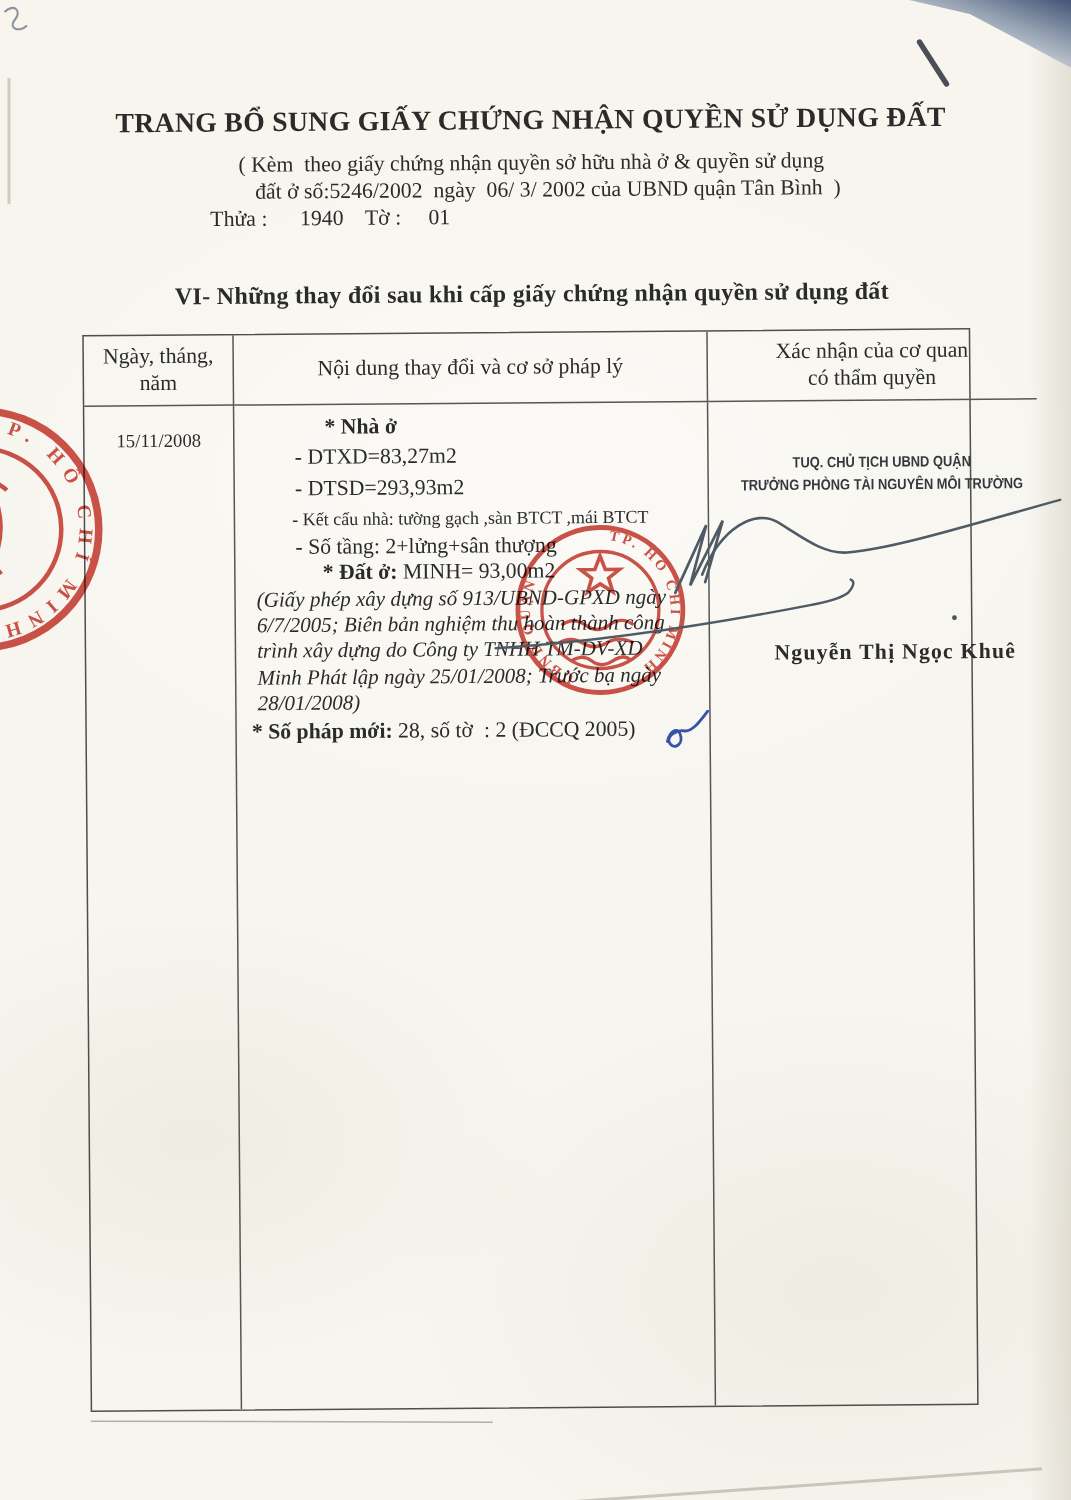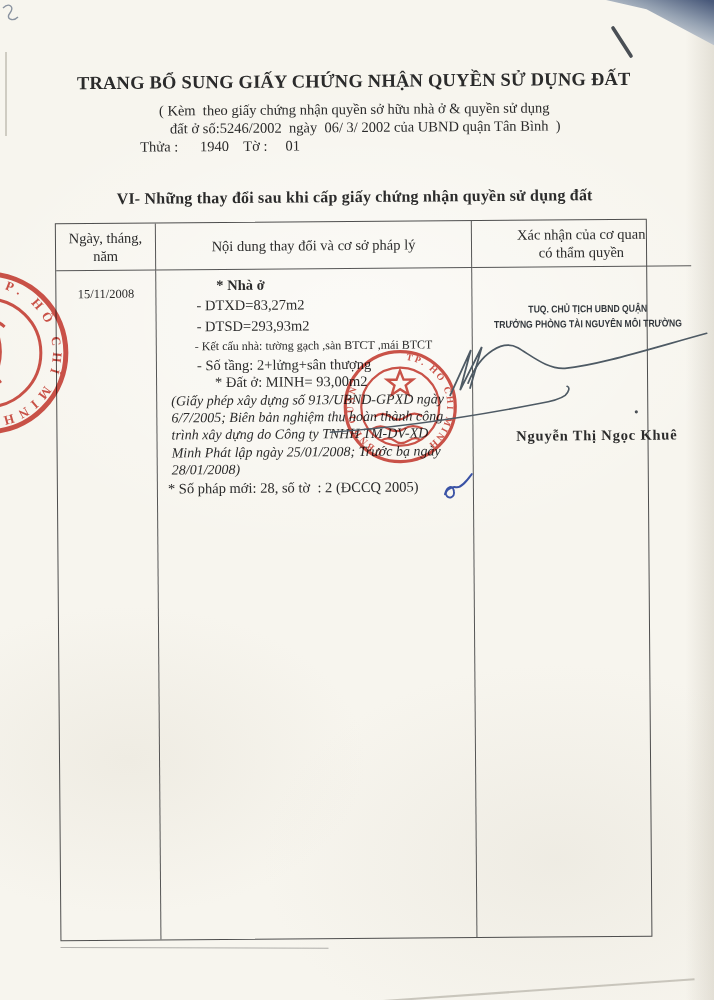--- a/index.html
+++ b/index.html
@@ -41,21 +41,21 @@
   .content-cell > div{white-space:nowrap;}
   .ln-house{margin-left:60px; line-height:20px; font-weight:bold;}
   .ln-dtxd{margin-left:40px; line-height:21px;}
   .ln-dtsd{margin-left:40px; line-height:21px;}
   .ln-struct{margin-left:38px; line-height:19px; font-size:12px;}
   .ln-floors{margin-left:40px; line-height:18px;}
   .ln-land{margin-left:58px; line-height:16px;}
   .ln-permit{margin-left:14px; width:286px; margin-top:2px; line-height:17.2px;
              font-size:14px; font-style:italic; white-space:normal !important;}
   .ln-newparcel{margin-left:10px; margin-top:1px; line-height:18px;}
-  .bold{font-weight:normal;}
+  .bold{font-weight:bold;}
 
   .confirm-cell{text-align:center;}
   .authority{margin-top:35px; transform:translateX(6px) scaleX(.86); transform-origin:center;
              font-family:"Liberation Sans","DejaVu Sans",sans-serif;
              font-size:10px; font-weight:bold; line-height:14.5px; white-space:nowrap; color:#33383d;}
   .signer{margin-top:96px; transform:translateX(14px); font-size:14.5px; font-weight:bold;
           letter-spacing:.8px; white-space:nowrap;}
 
   
   .stamp{position:absolute; mix-blend-mode:multiply; opacity:.88;}

